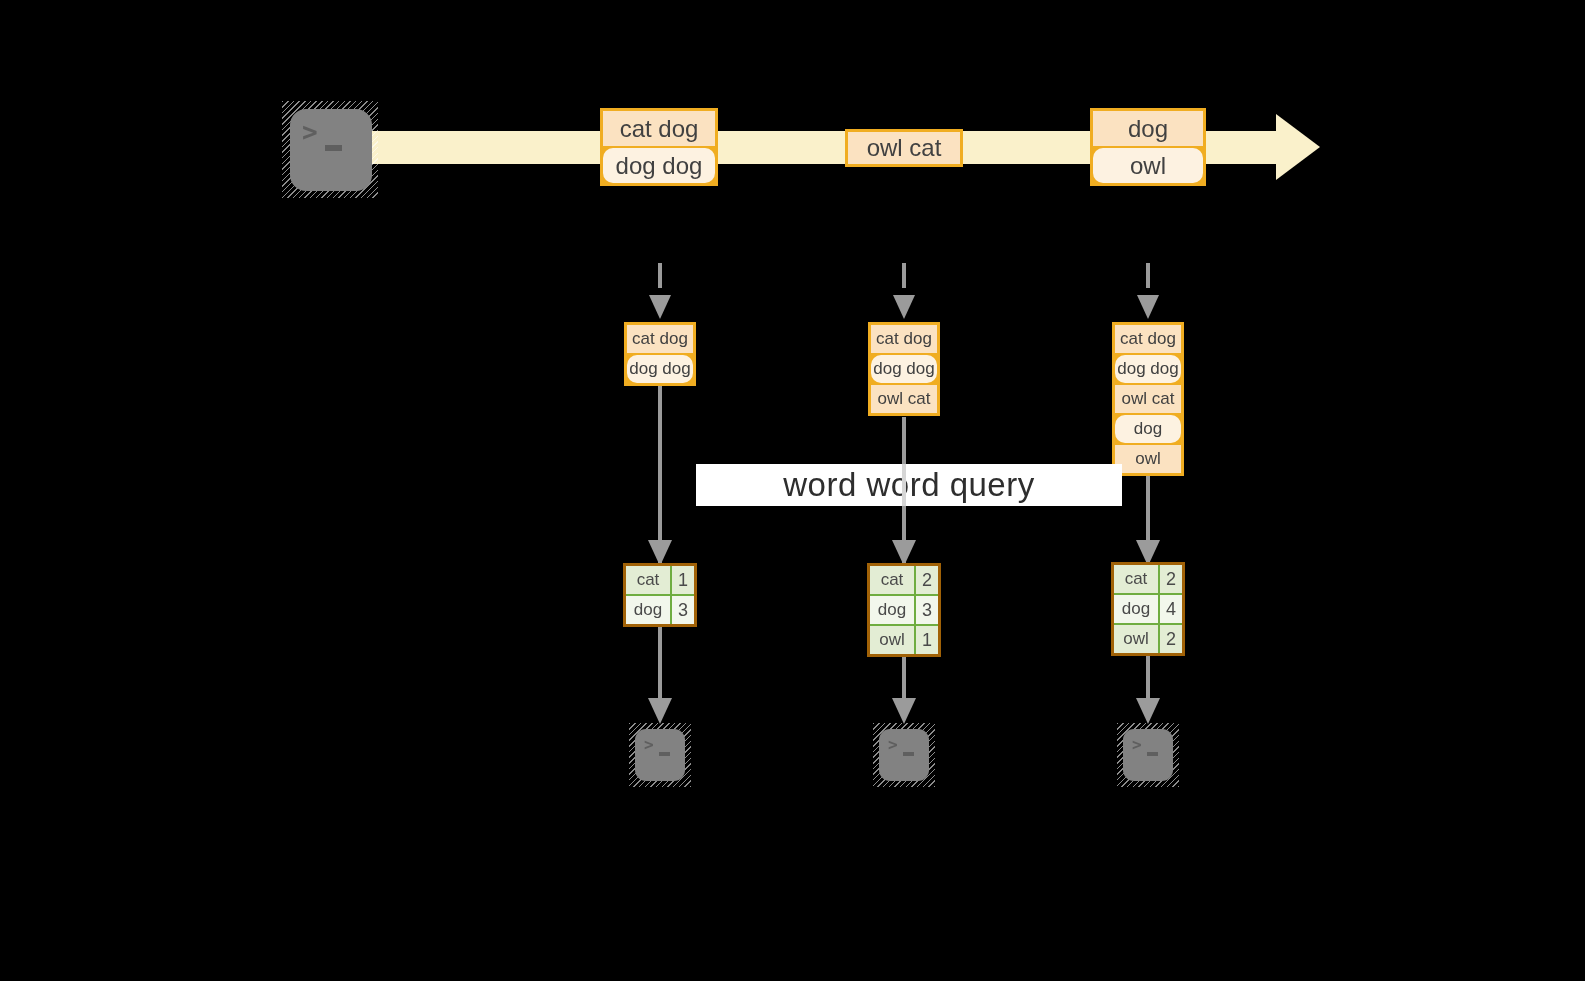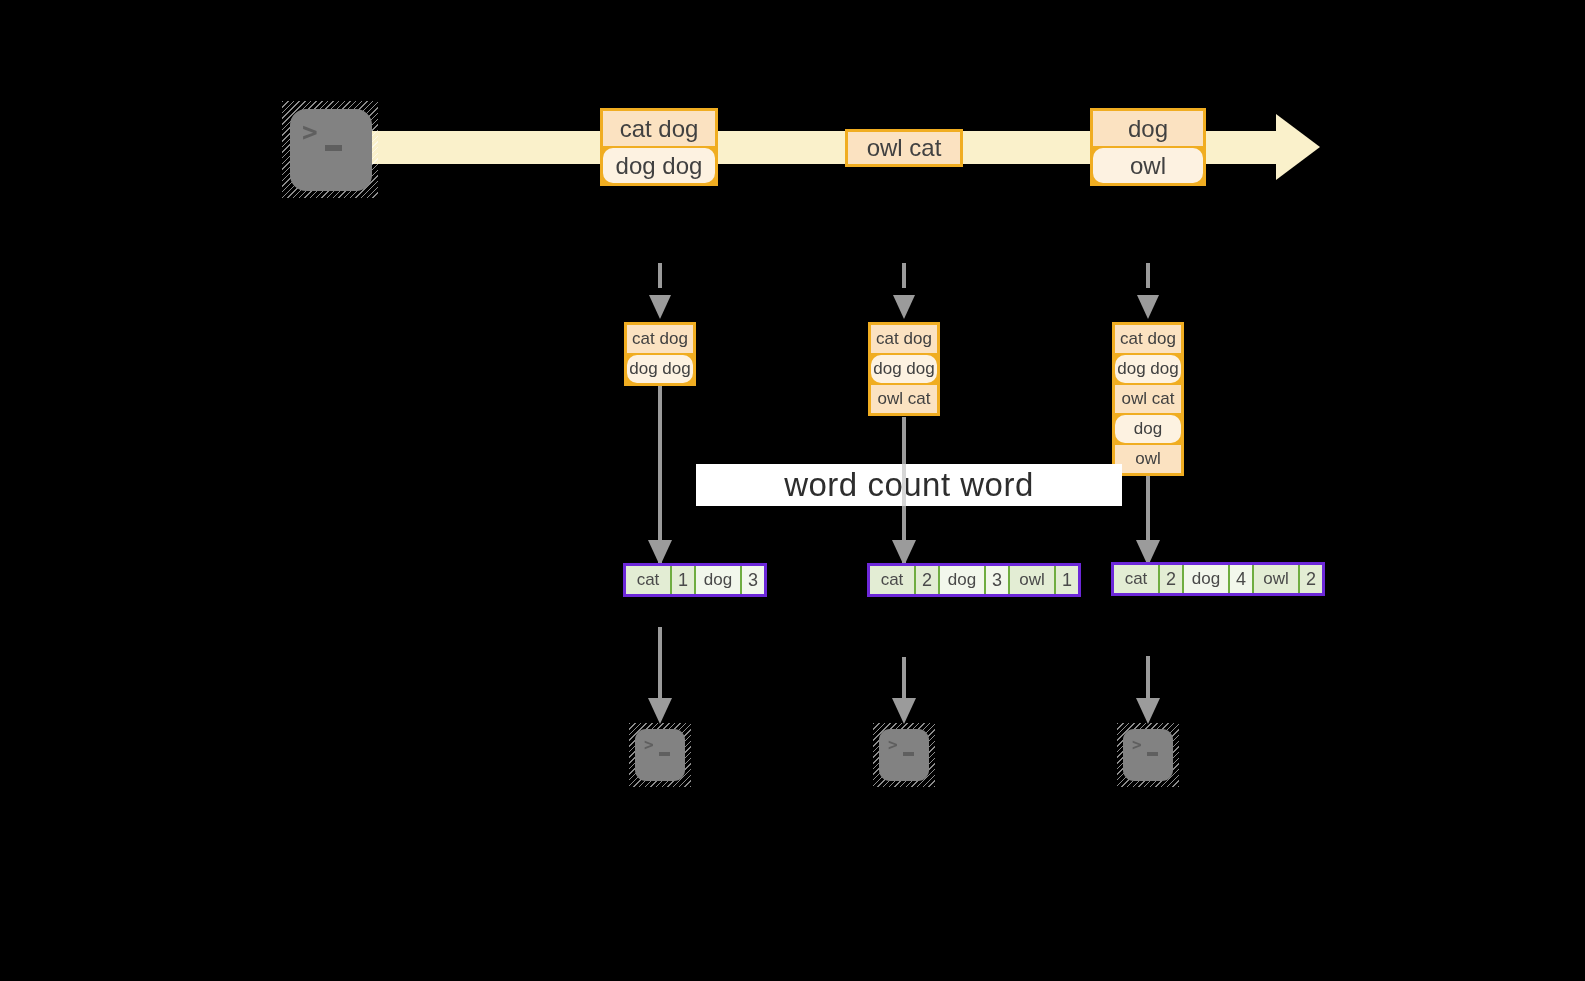--- a/index.html
+++ b/index.html
@@ -31,21 +31,21 @@
   .dash{width:4px;background:#9B9B9B;}
   .aheadS{width:0;height:0;border-left:11px solid transparent;border-right:11px solid transparent;border-top:24px solid #9B9B9B;}
   .aheadL{width:0;height:0;border-left:12px solid transparent;border-right:12px solid transparent;border-top:26px solid #9B9B9B;z-index:1;}
 
   
   .qlabel{background:#FFFFFF;display:flex;align-items:center;justify-content:center;
           font-size:33px;color:#2e2e2e;z-index:2;letter-spacing:0.5px;}
   .lineoverlabel{width:4px;background:#D6D6D6;z-index:3;}
 
   
-  .gbox{border:3px solid #6d28d9;background:#6FAD40;display:flex;flex-direction:row;gap:2px;z-index:2;}
+  .gbox{border:3px solid #a16207;background:#6FAD40;display:flex;flex-direction:column;gap:2px;z-index:2;}
   .grow{display:flex;gap:2px;height:28px;}
   .gword{width:44px;display:flex;align-items:center;justify-content:center;font-size:17px;color:#4a4a4a;}
   .gcount{width:22px;display:flex;align-items:center;justify-content:center;font-size:18px;color:#4a4a4a;}
   .gA{background:#E3EDD4;}
   .gB{background:#F2F7EC;}
 </style>
 </head>
 <body>
 
 <div class="stage">
@@ -95,21 +95,21 @@
     <div class="orow fillB stext" style="height:28px;">dog dog</div>
     <div class="orow fillA stext" style="height:28px;">owl cat</div>
     <div class="orow fillB stext" style="height:28px;">dog</div>
     <div class="orow fillA stext" style="height:28px;">owl</div>
   </div>
 
   <div class="abs vline" style="left:658px;top:386px;height:179px;"></div>
   <div class="abs vline" style="left:902px;top:417px;height:148px;"></div>
   <div class="abs vline" style="left:1146px;top:476px;height:88px;"></div>
 
-  <div class="abs qlabel" style="left:696px;top:464px;width:426px;height:42px;">word count word</div>
+  <div class="abs qlabel" style="left:696px;top:464px;width:426px;height:42px;">word word query</div>
   <div class="abs lineoverlabel" style="left:902px;top:464px;height:42px;"></div>
 
   <div class="abs aheadL" style="left:648px;top:540px;"></div>
   <div class="abs aheadL" style="left:892px;top:540px;"></div>
   <div class="abs aheadL" style="left:1136px;top:540px;"></div>
 
   <div class="abs gbox" style="left:623px;top:563px;">
     <div class="grow">
       <div class="gword gA">cat</div>
       <div class="gcount gA">1</div>

